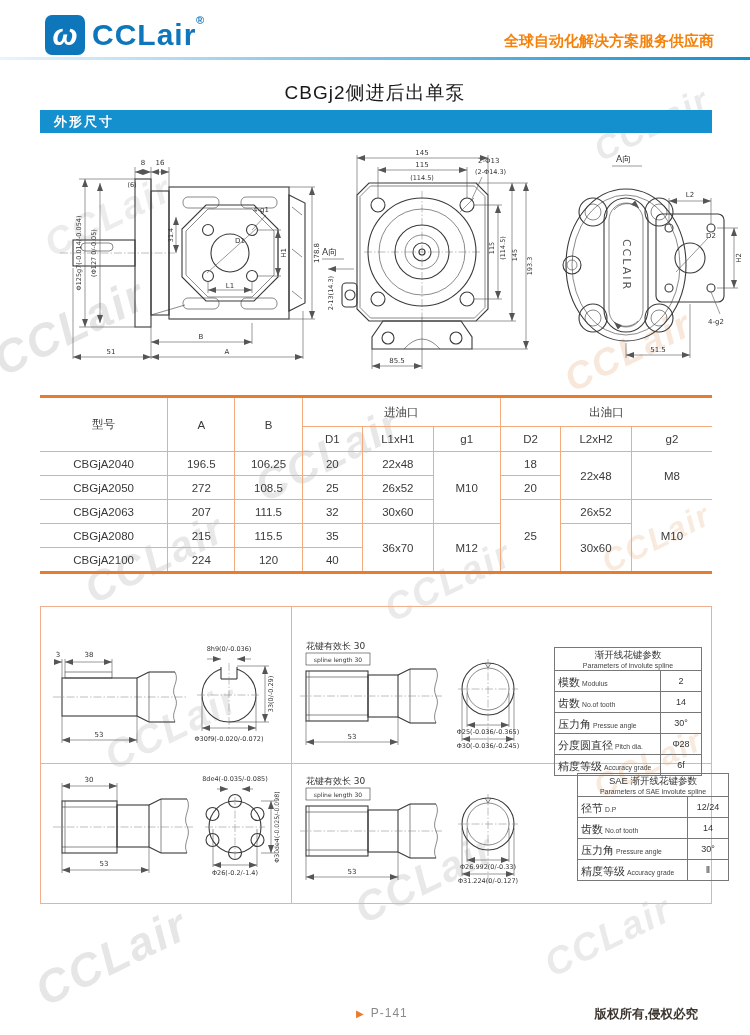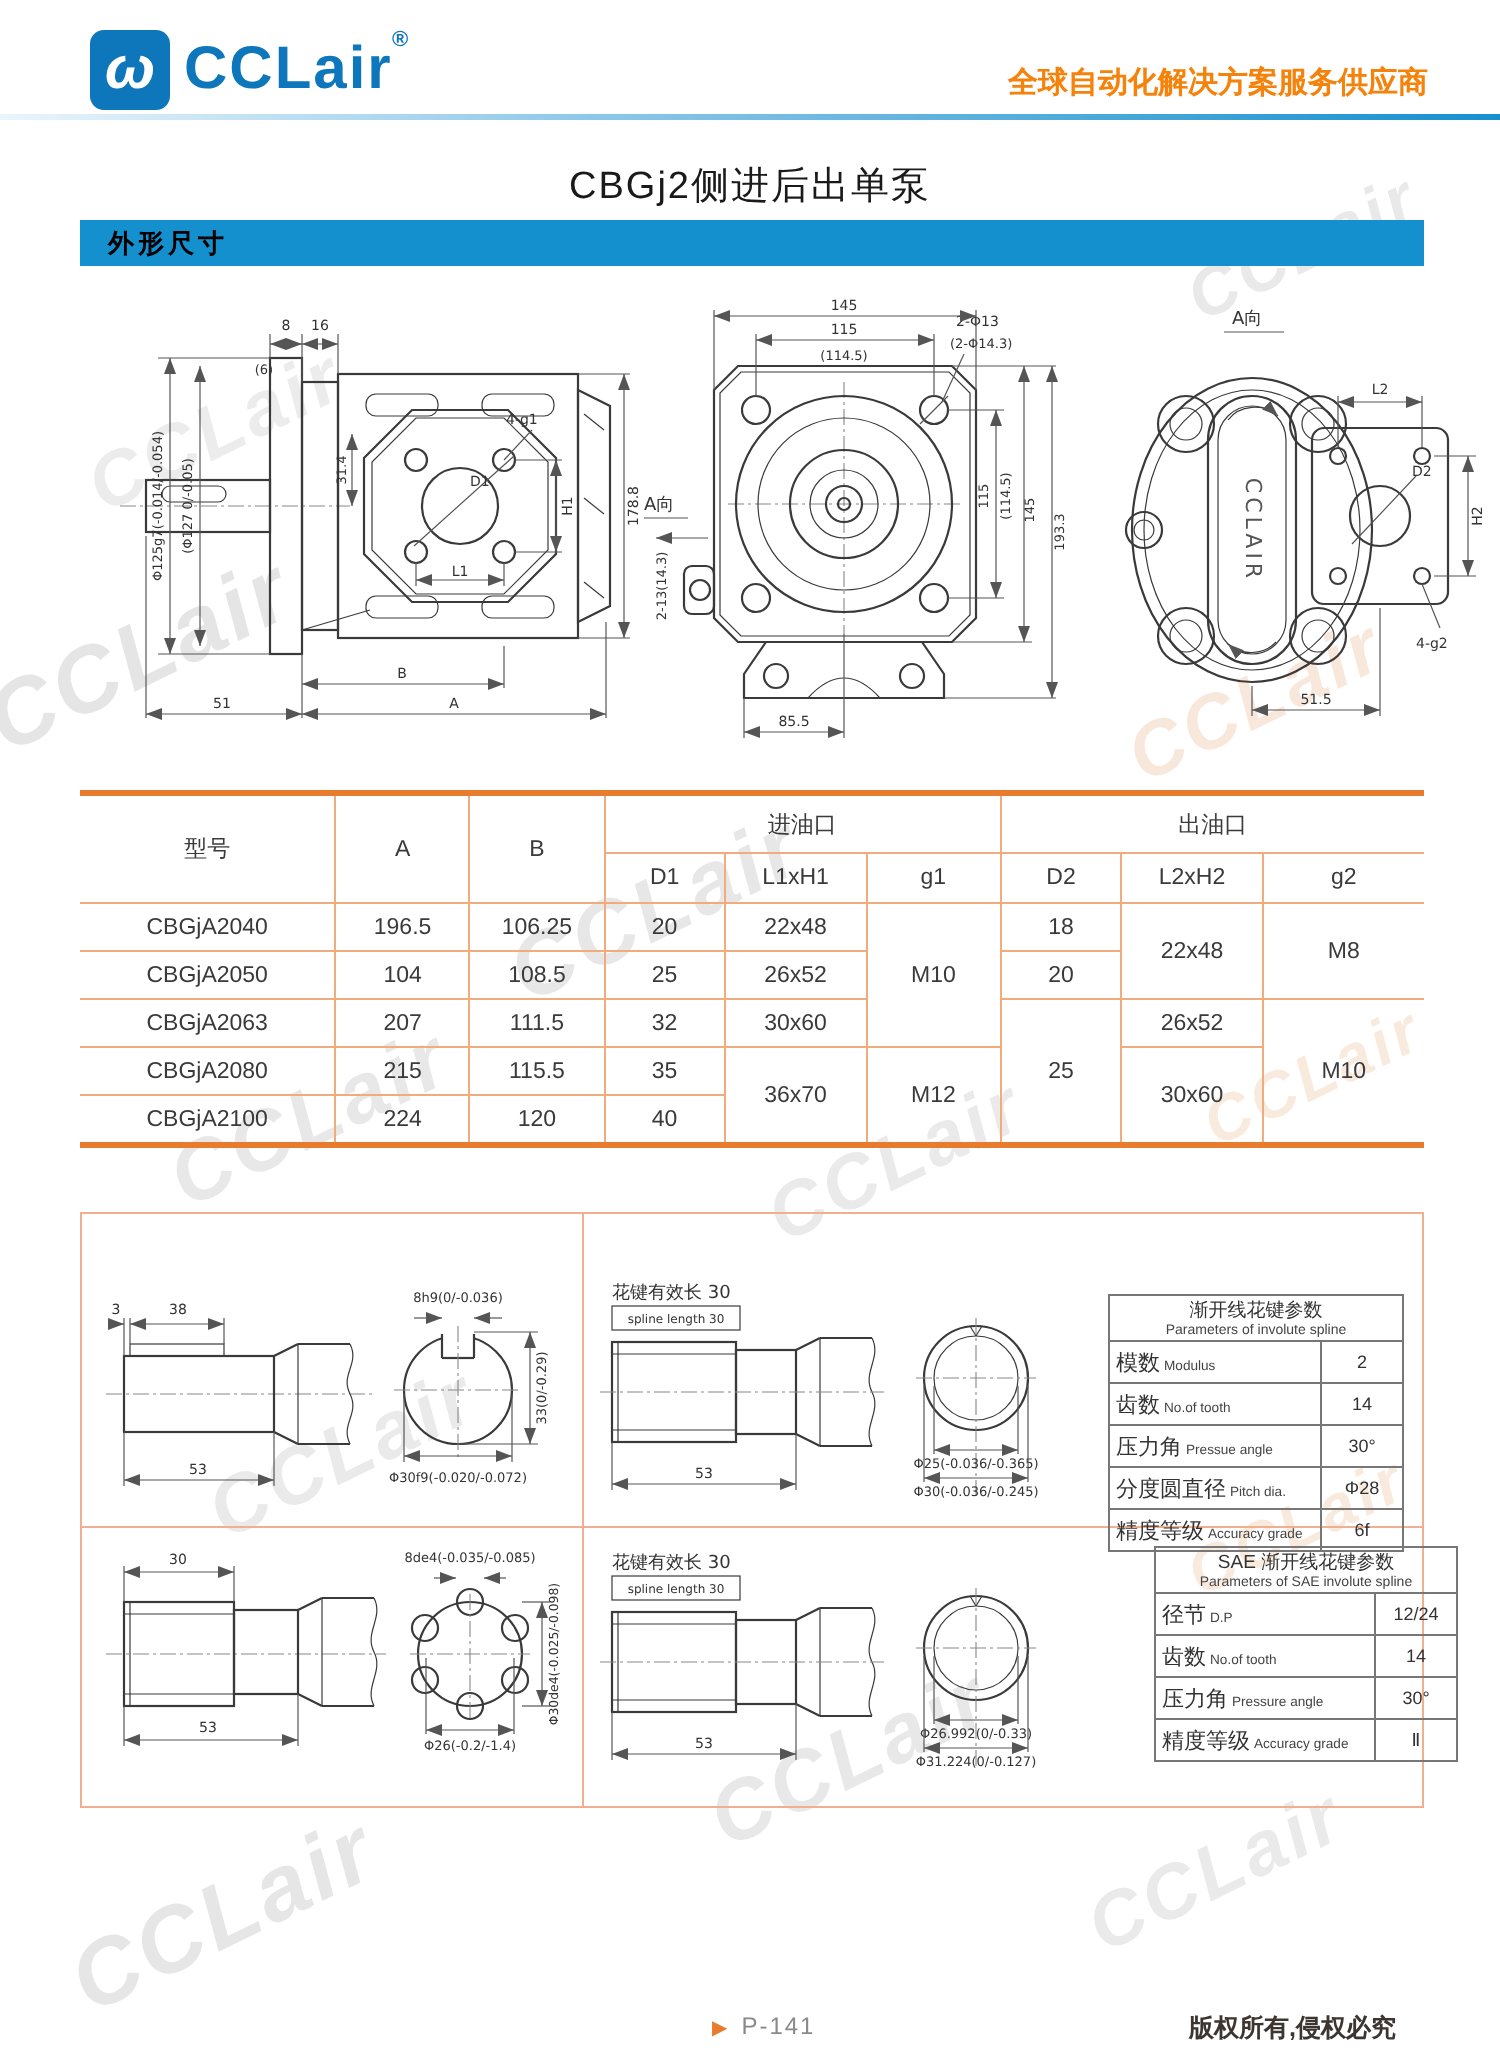--- a/index.html
+++ b/index.html
@@ -13,21 +13,21 @@
            background:#0e76bb;color:#fff;text-align:center;line-height:40px;
            font-size:30px;font-style:italic;font-weight:bold;}
   .logo-txt{position:absolute;left:92px;top:18px;font-size:30px;font-weight:bold;color:#0e76bb;letter-spacing:1px;}
   .logo-reg{position:absolute;left:196px;top:14px;font-size:11px;color:#0e76bb;font-weight:bold;}
   .tagline{position:absolute;right:36px;top:32px;font-size:15px;font-weight:bold;color:#f5820b;margin-left:24px;}
   .hdr-rule{position:absolute;left:0;top:57px;width:750px;height:3px;
             background:linear-gradient(90deg,#eaf5fc,#8cc7e8 40%,#1590ce);}
   .title{position:absolute;left:0;top:80px;width:750px;text-align:center;
          font-size:19px;font-weight:normal;color:#1a1a1a;letter-spacing:1px;}
   .banner{position:absolute;left:40px;width:672px;height:23px;background:#1590ce;
-          color:#000000;font-size:13px;font-weight:bold;line-height:23px;
+          color:#ffffff;font-size:13px;font-weight:bold;line-height:23px;
           padding-left:14px;box-sizing:border-box;letter-spacing:2px;}
   .b1{top:110px;} .b2{top:583px;}
   
   svg{position:absolute;overflow:visible;}
   svg .ol{fill:none;stroke:#3a3a3a;stroke-width:1.1;}
   svg .tl{fill:none;stroke:#3a3a3a;stroke-width:0.6;}
   svg .dim{fill:none;stroke:#555;stroke-width:0.6;}
   svg .cl{fill:none;stroke:#888;stroke-width:0.55;stroke-dasharray:8 2 1.5 2;}
   svg text{font-family:"DejaVu Sans",sans-serif;fill:#333;font-size:8px;}
   svg .t7{font-size:7px;} svg .t65{font-size:6.5px;} svg .t9{font-size:9px;}
@@ -309,21 +309,21 @@
         <td>106.25</td>
         <td>20</td>
         <td>22x48</td>
         <td rowspan="3">M10</td>
         <td>18</td>
         <td rowspan="2">22x48</td>
         <td rowspan="2" class="lc">M8</td>
       </tr>
       <tr>
         <td class="fc">CBGjA2050</td>
-        <td>104</td>
+        <td>272</td>
         <td>108.5</td>
         <td>25</td>
         <td>26x52</td>
         <td>20</td>
       </tr>
       <tr>
         <td class="fc">CBGjA2063</td>
         <td>207</td>
         <td>111.5</td>
         <td>32</td>

